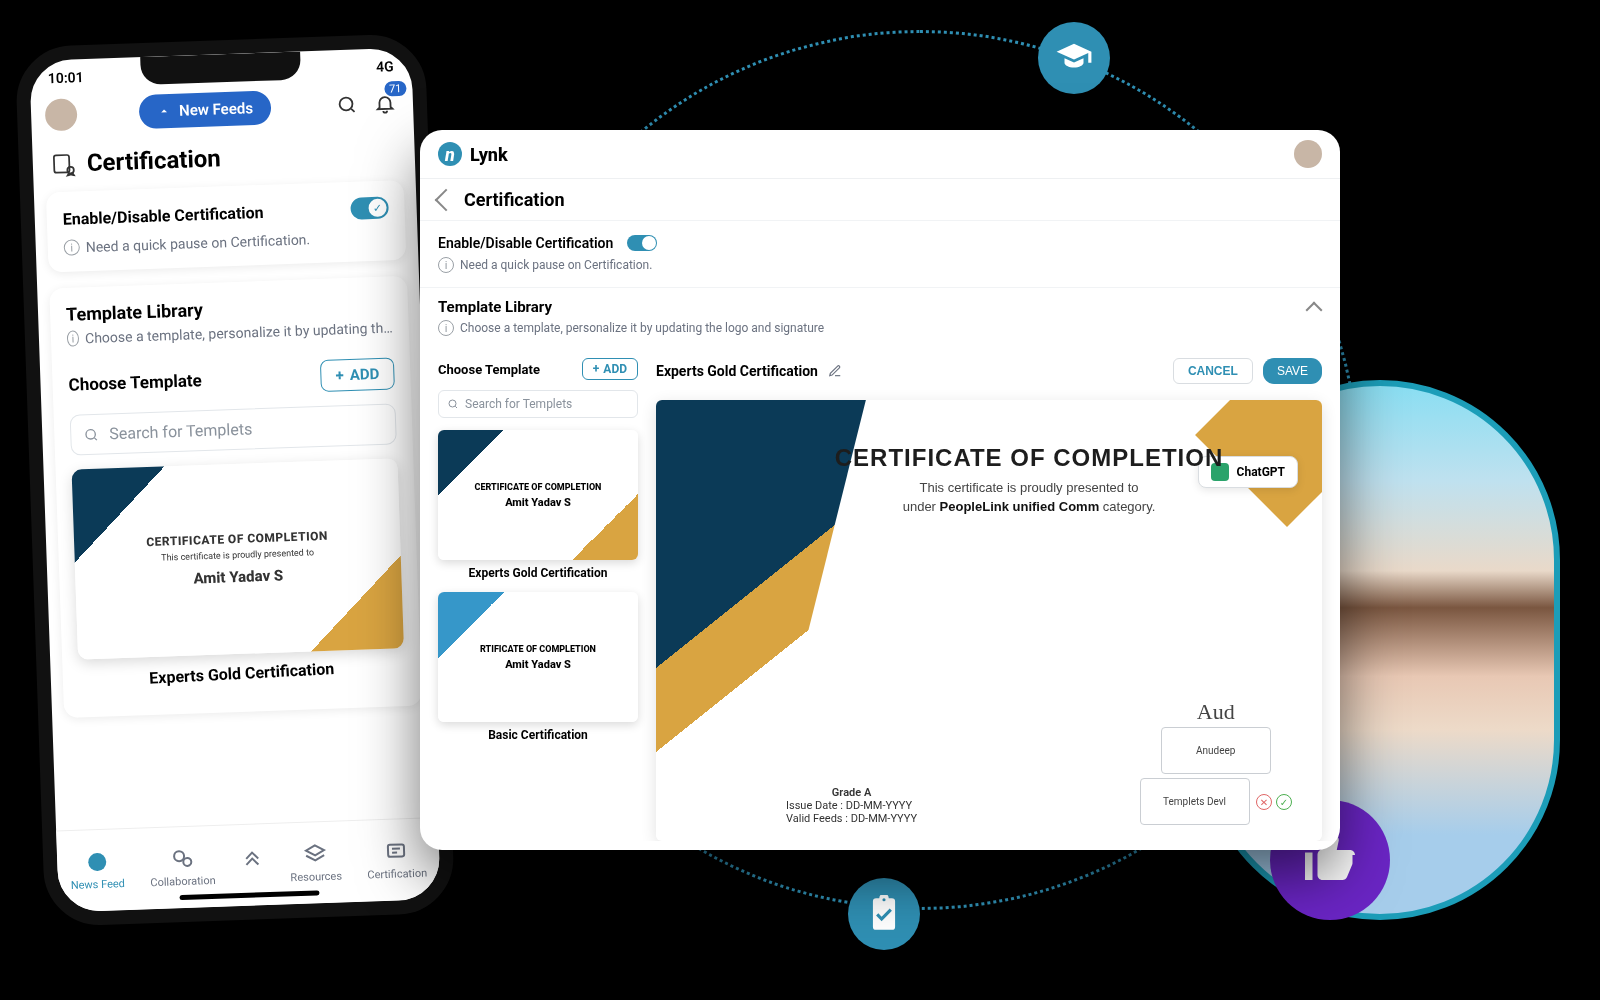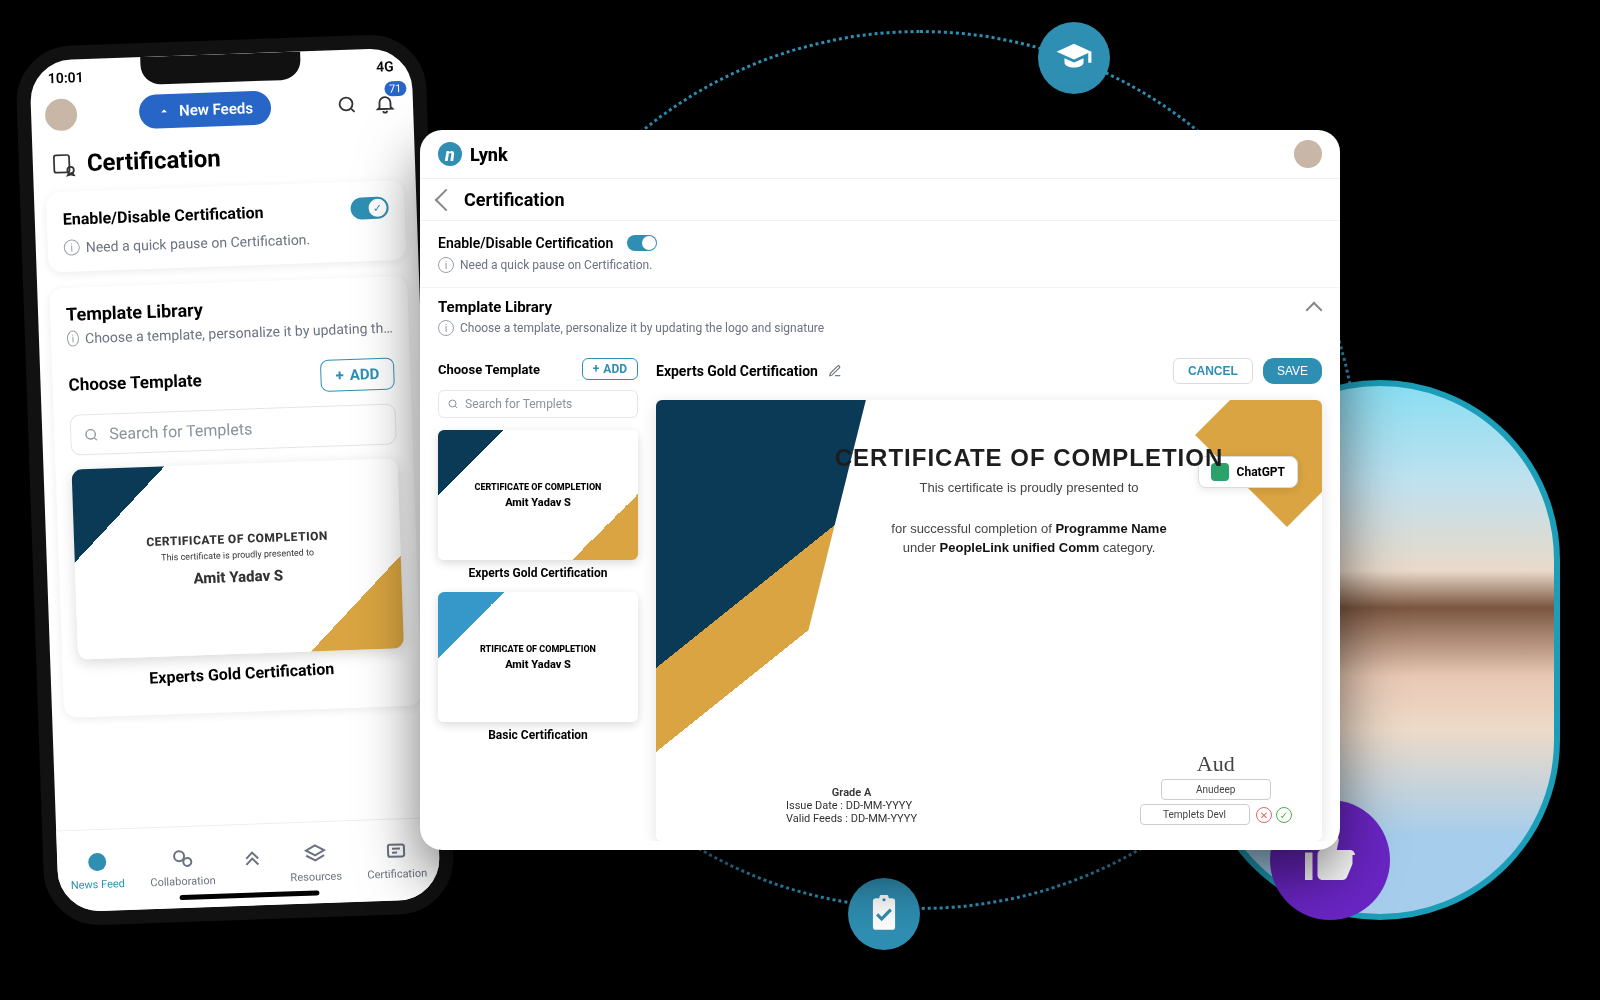--- a/index.html
+++ b/index.html
@@ -211,21 +211,21 @@
   .cert-content .c-name{font-weight:800;font-size:36px;margin-top:26px;}
   .cert-content .c-line{font-size:13px;margin-top:26px;color:#444;}
   .cert-content .c-line b{color:#111;}
   .cert-meta{
     position:absolute;left:130px;bottom:16px;font-size:11px;color:#333;text-align:left;
   }
   .cert-sign{
     position:absolute;right:30px;bottom:16px;font-size:10px;color:#444;text-align:center;
   }
   .cert-sign .sig{font-family:cursive;font-size:22px;}
-  .cert-sign .input{border:1px solid #caced3;border-radius:4px;padding:4px 6px;font-size:10px;margin-top:2px;display:inline-block;min-width:110px;background:#fff;}
+  .cert-sign .input{border:1px solid #caced3;border-radius:4px;padding:17px 6px;font-size:10px;margin-top:2px;display:inline-block;min-width:110px;background:#fff;}
   .sign-actions{display:inline-flex;gap:4px;margin-left:4px;vertical-align:middle;}
   .sa{width:16px;height:16px;border-radius:50%;border:1.5px solid;display:inline-flex;align-items:center;justify-content:center;font-size:10px;}
   .sa.x{border-color:#e06666;color:#e06666;}
   .sa.ok{border-color:#4caf50;color:#4caf50;}
 
   .chat-pill{
     position:absolute;right:24px;top:56px;background:#fff;border:1px solid #d9dde1;
     border-radius:8px;padding:6px 12px;font-size:12px;font-weight:700;display:flex;gap:8px;align-items:center;
     box-shadow:0 2px 8px rgba(0,0,0,.1);
     text-align:center;
@@ -461,23 +461,20 @@
           <div class="bg-right-top"></div>
 
           <div class="chat-pill">
             <span class="dot"></span>
             <span>ChatGPT</span>
           </div>
 
           <div class="cert-content">
             <div class="c-title">CERTIFICATE OF COMPLETION</div>
             <div class="c-sub">This certificate is proudly presented to</div>
-            <div class="c-line">
-              <span>for successful completion of </span><b>Programme Name</b>
-            </div>
             <div class="c-line" style="margin-top:4px;">
               <span>under </span><b>PeopleLink unified Comm</b><span> category.</span>
             </div>
           </div>
 
           <div class="cert-meta">
             <div style="text-align:center;font-weight:600;">Grade A</div>
             <div>Issue Date : DD-MM-YYYY</div>
             <div>Valid Feeds : DD-MM-YYYY</div>
           </div>

